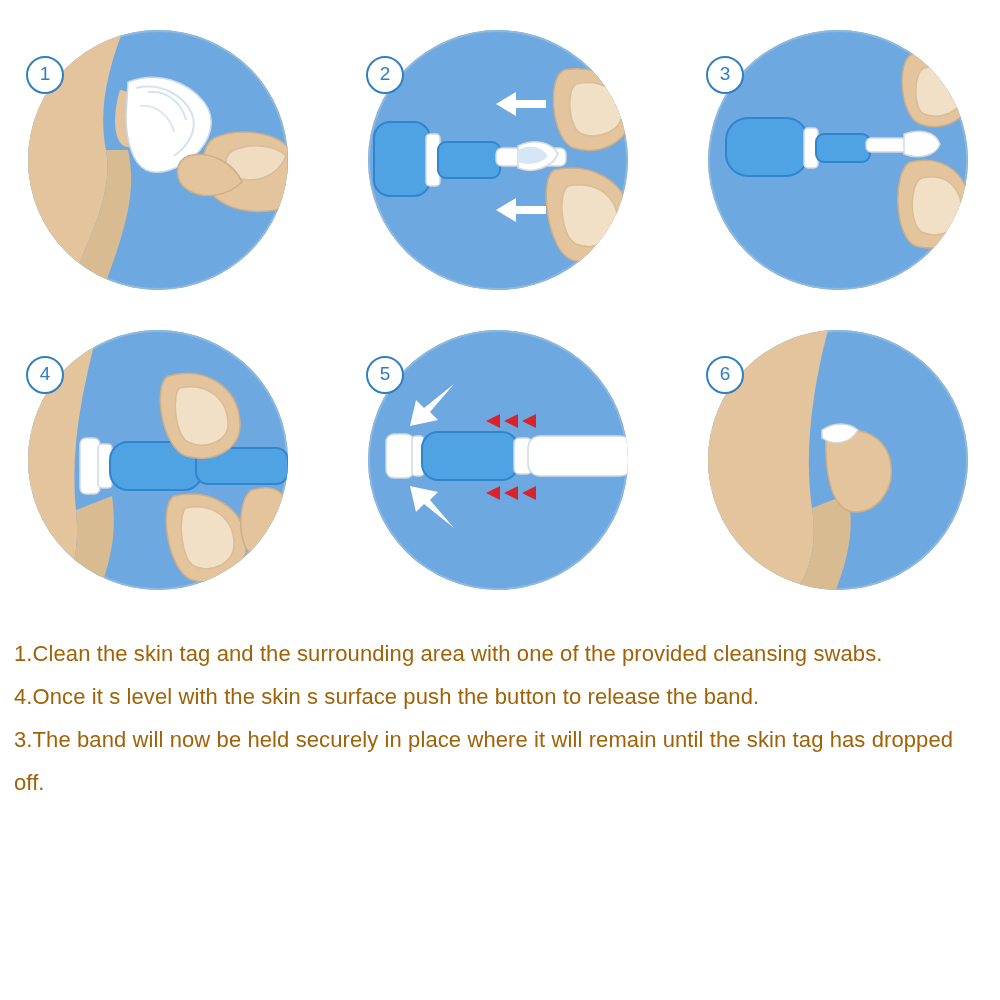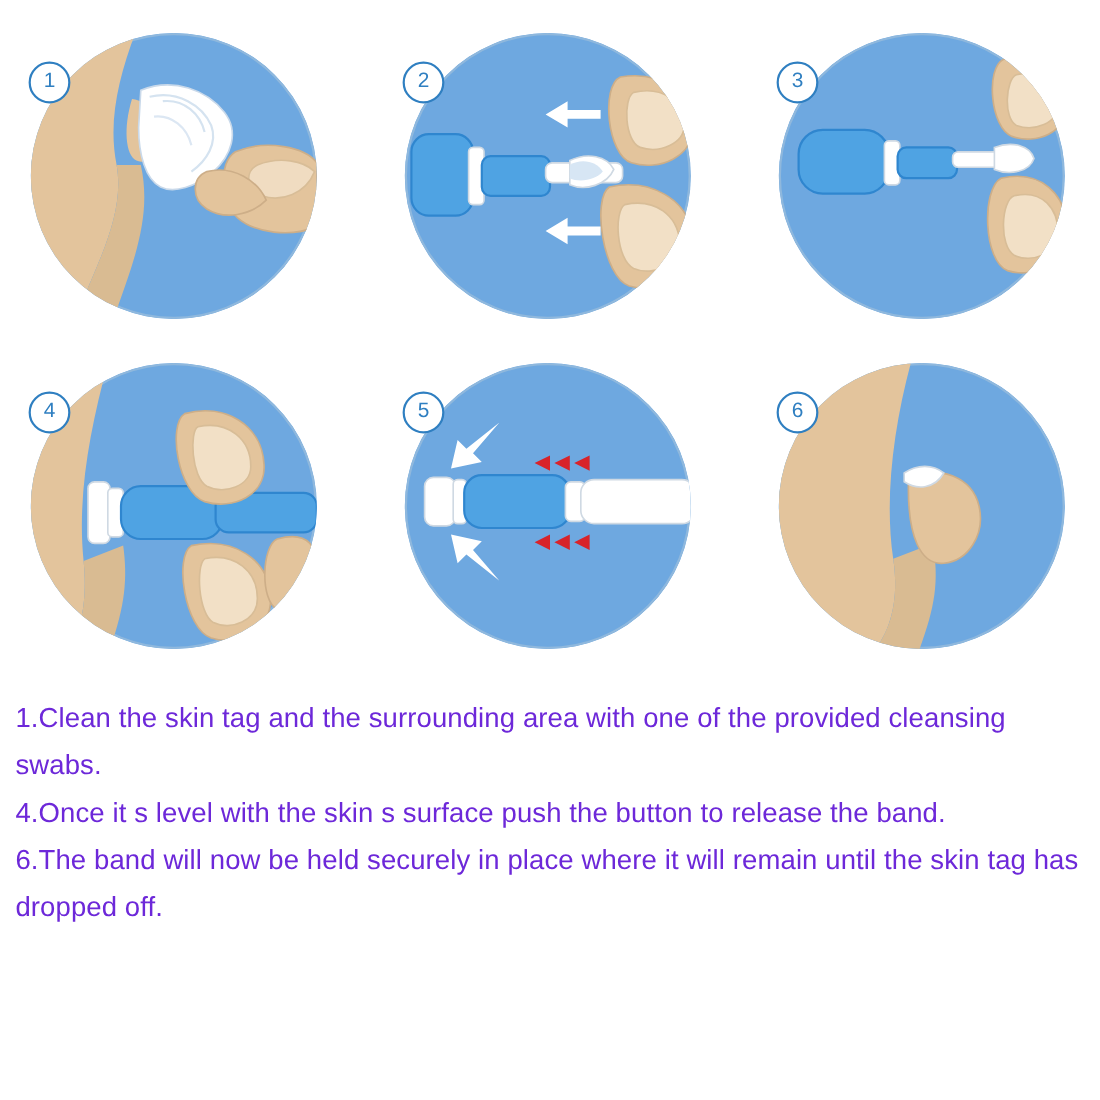--- a/index.html
+++ b/index.html
@@ -58,23 +58,23 @@
     z-index: 5;
     font-family: "Liberation Sans", sans-serif;
   }
   .instructions {
     position: absolute;
     left: 14px;
     top: 632px;
     width: 975px;
   }
   .line {
-    font-size: 25px;
+    font-size: 22px;
     line-height: 43px;
-    color: #6d28d9;
+    color: #a16207;
     letter-spacing: 0.1px;
     white-space: pre-wrap;
   }
   svg { display: block; }
 </style>
 </head>
 <body>
 
 <div class="sheet">
 
@@ -209,16 +209,16 @@
           <path d="M114,100 C126,92 140,92 150,100 C142,114 126,116 114,108 Z" fill="#ffffff" stroke="#cfd9e3" stroke-width="1.5"></path>
         </svg>
       </div>
     </div>
 
   </div>
 
   <div class="instructions">
     <div class="line">1.Clean the skin tag and the surrounding area with one of the provided cleansing swabs.</div>
     <div class="line">4.Once it s level with the skin s surface push the button to release the band.</div>
-    <div class="line">6.The band will now be held securely in place where it will remain until the skin tag has dropped off.</div>
+    <div class="line">3.The band will now be held securely in place where it will remain until the skin tag has dropped off.</div>
   </div>
 
 </div>
 
 </body></html>

